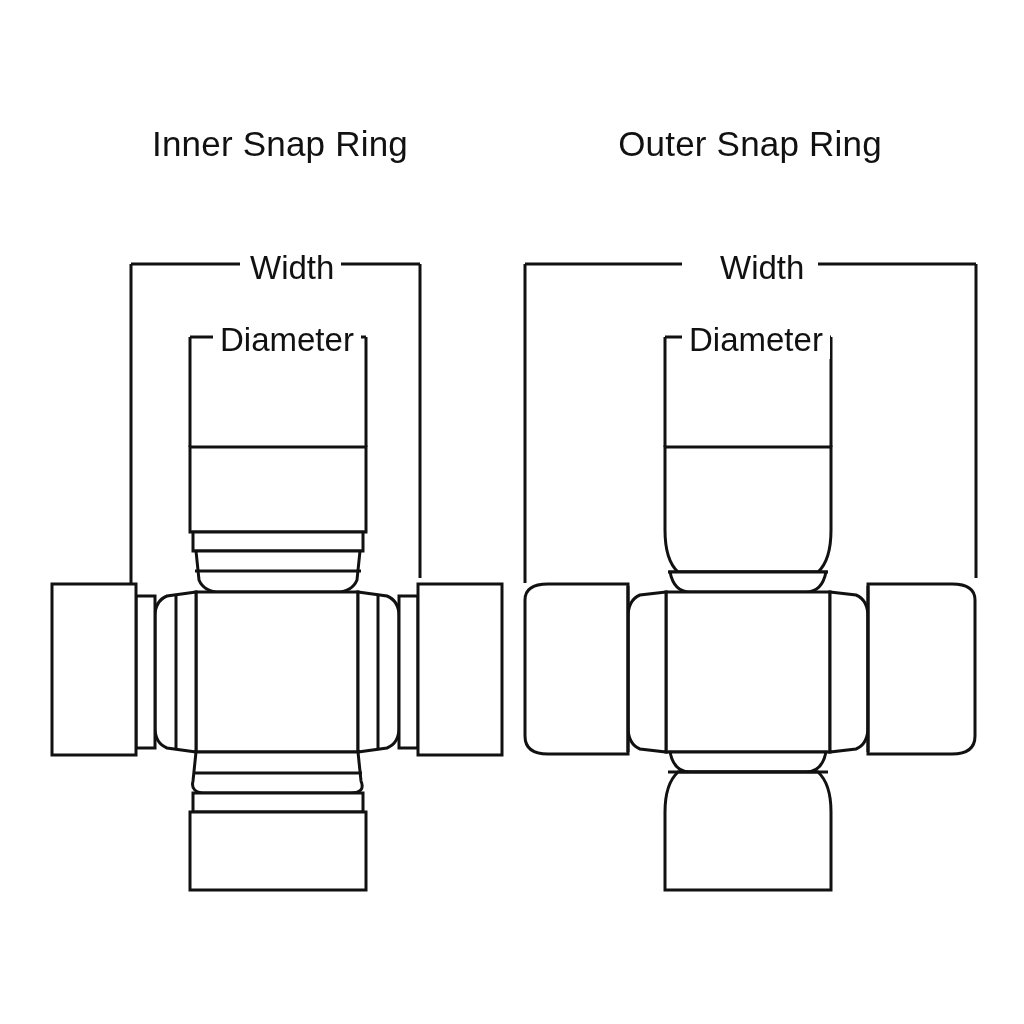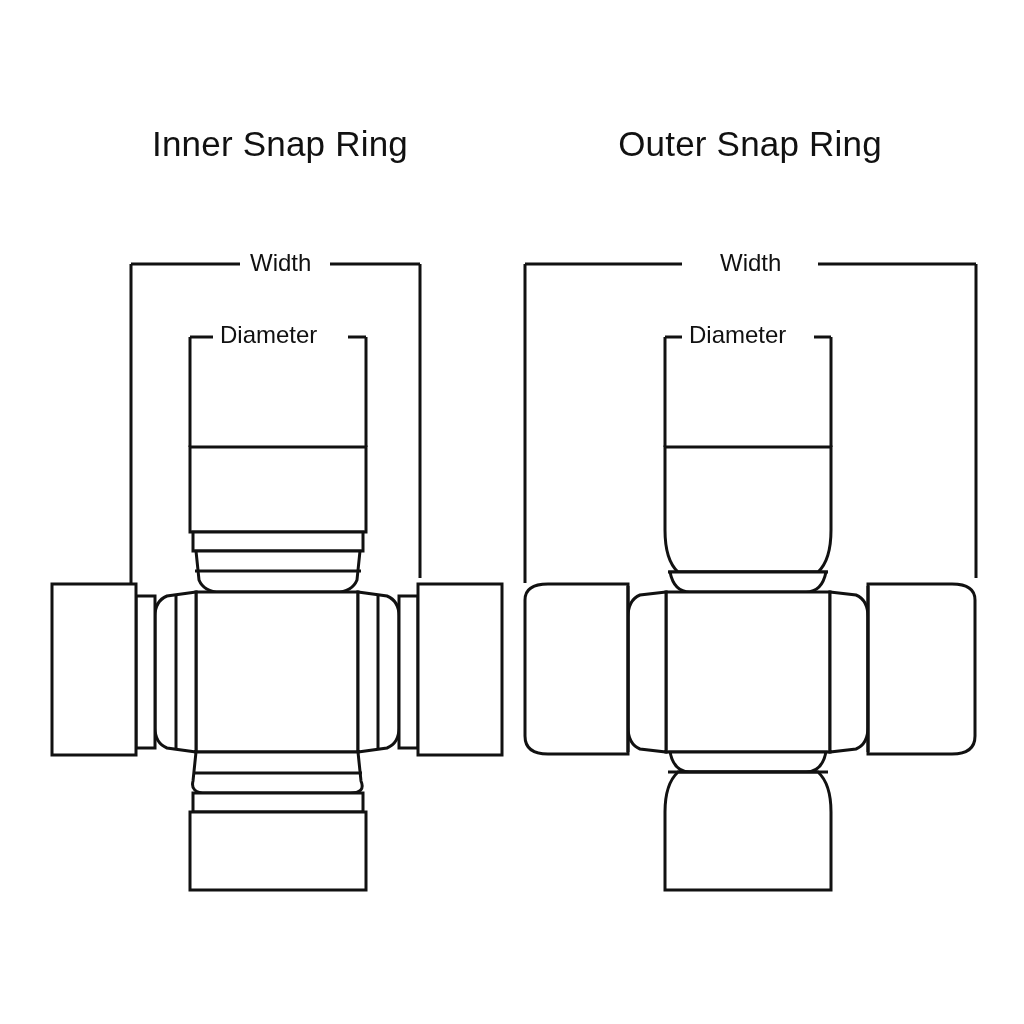--- a/index.html
+++ b/index.html
@@ -12,21 +12,21 @@
     font-size:35px;
     font-weight:400;
     color:#111111;
     white-space:nowrap;
     letter-spacing:.2px;
   }
   #title-inner{left:0;top:124px;width:560px;text-align:center;}
   #title-outer{left:470px;top:124px;width:560px;text-align:center;}
   .dimlabel{
     position:absolute;
-    font-size:24px;
+    font-size:33px;
     font-weight:400;
     color:#111111;
     white-space:nowrap;
     background:#ffffff;
     padding:0 7px;
   }
 </style>
 </head>
 <body>
 

